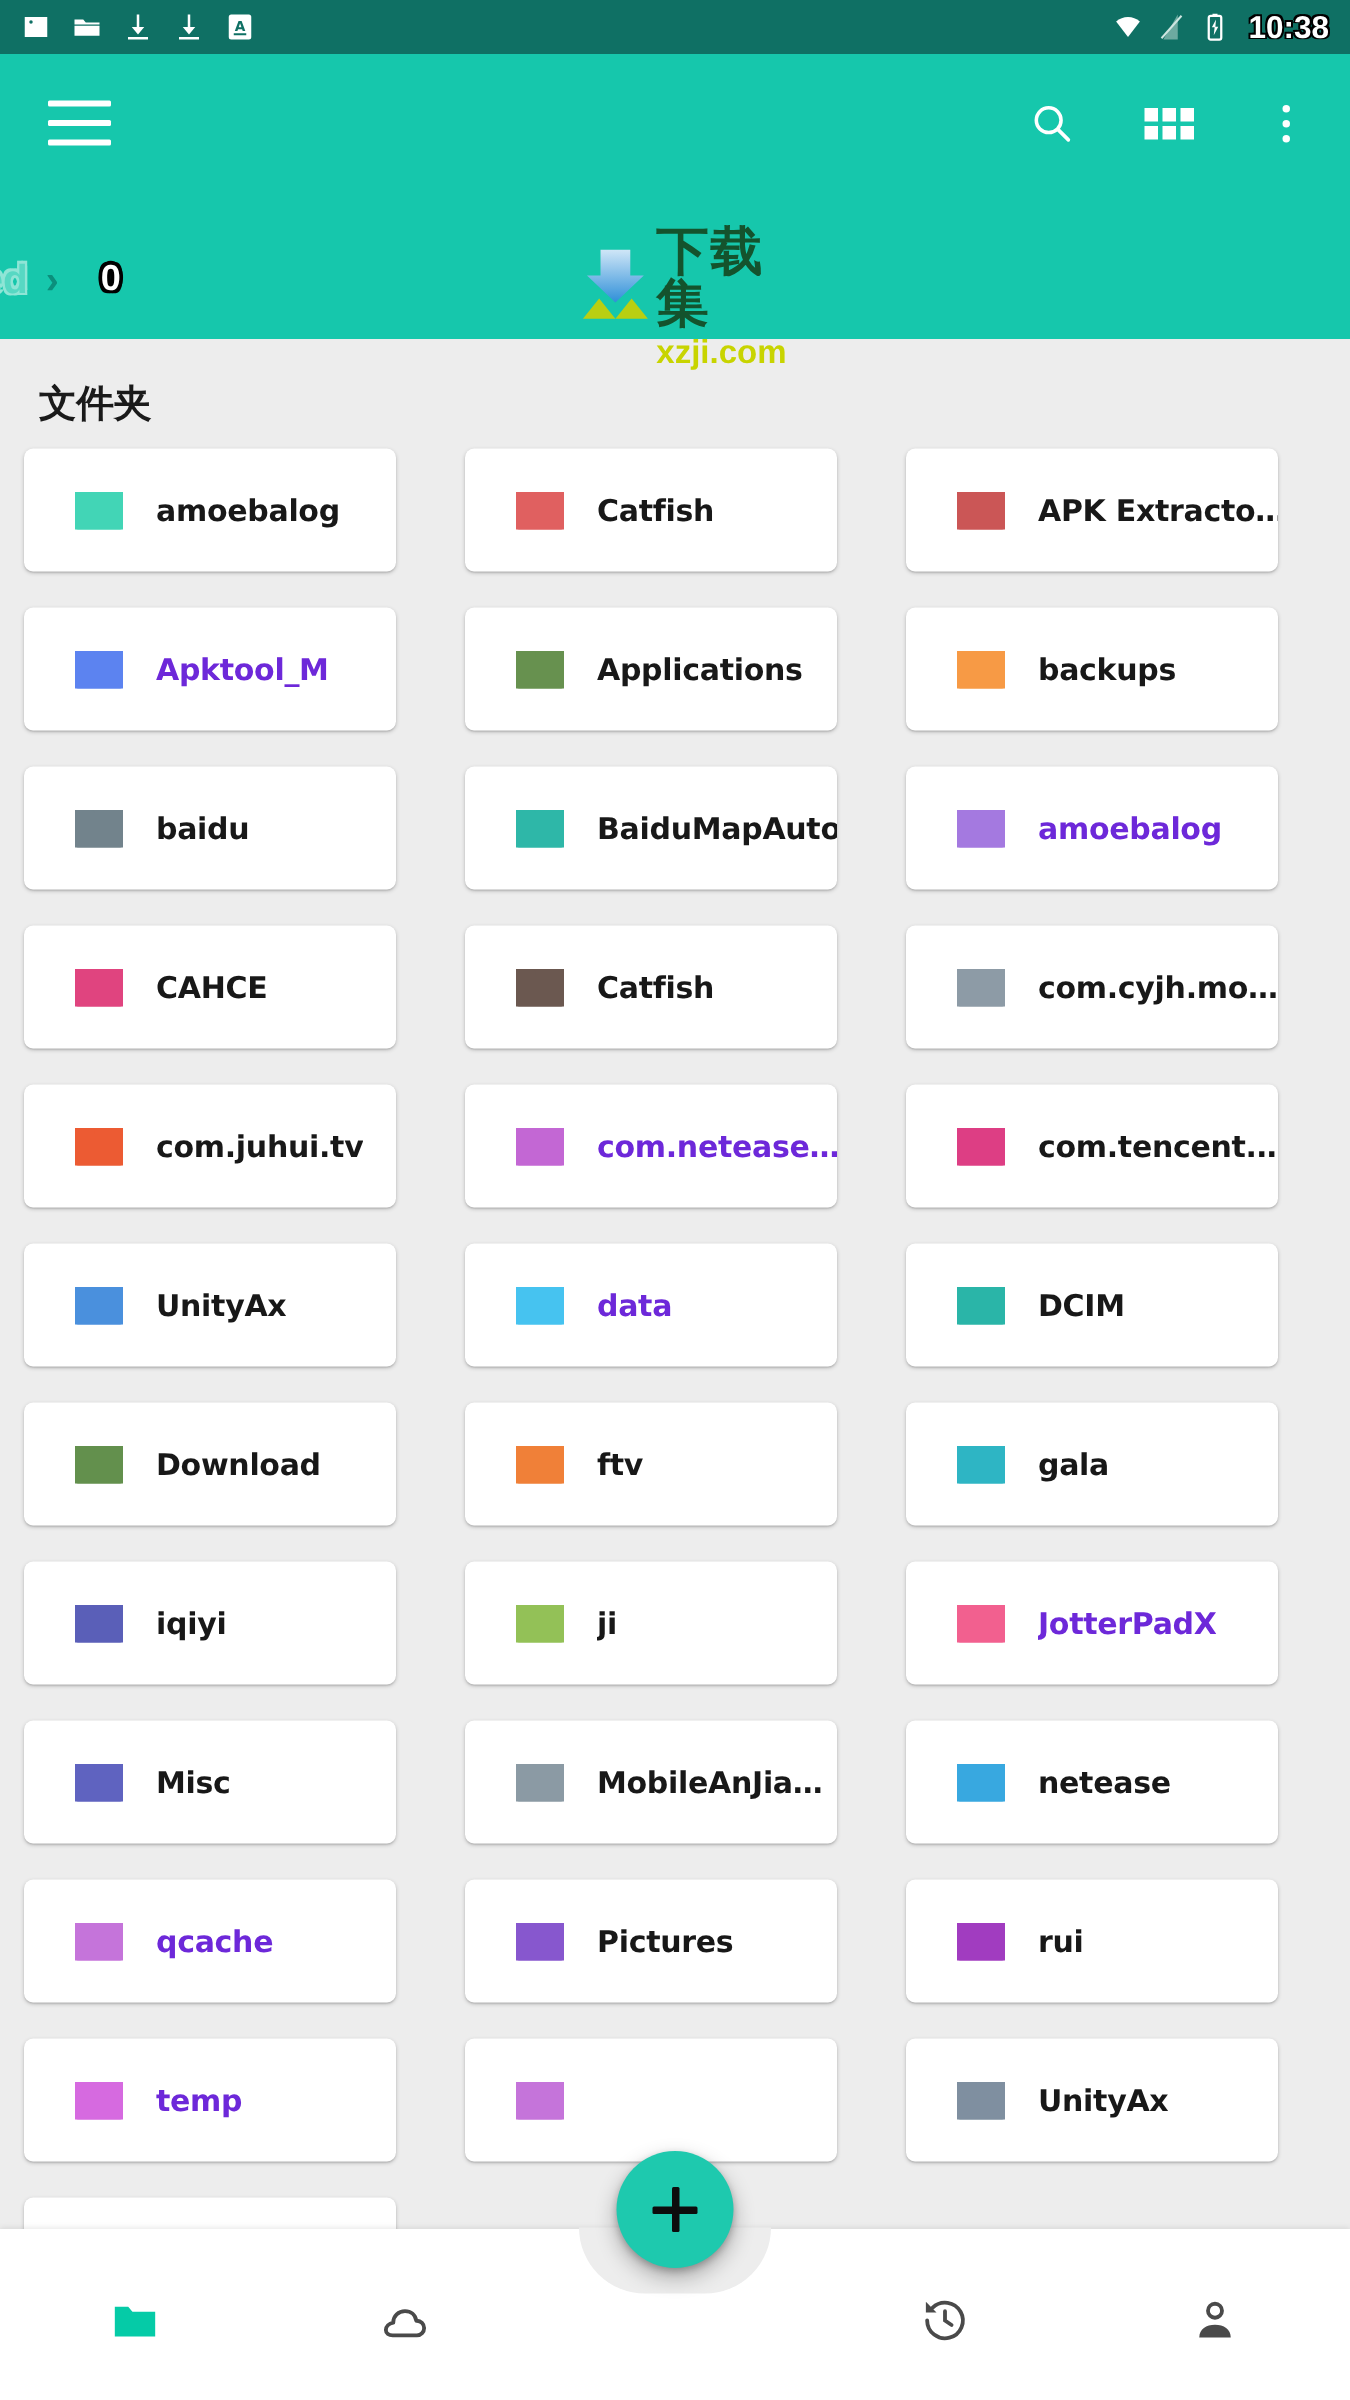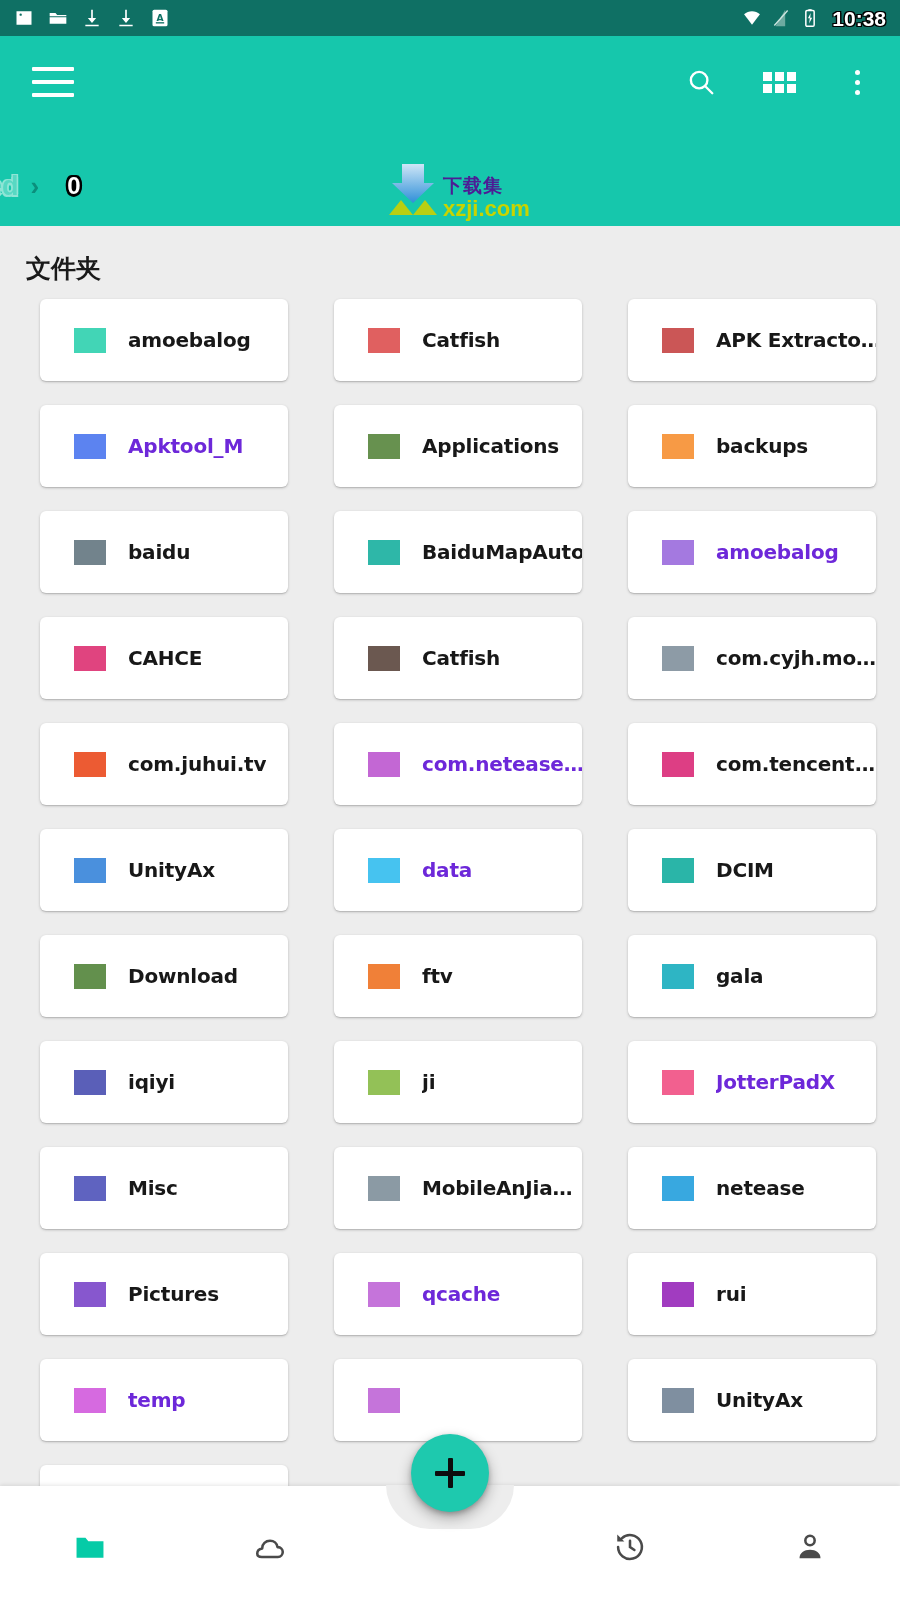--- a/index.html
+++ b/index.html
@@ -54,21 +54,21 @@
 
   
   .watermark {
     position:absolute;
     left:385px; top:118px;
     width:150px; height:72px;
     pointer-events:none;
     display:flex; align-items:center;
   }
   .wm-text { display:flex; flex-direction:column; line-height:1; margin-left:2px; }
-  .wm-cn { font-size:19px; font-weight:bold; color:#4c1d95; letter-spacing:1px; font-family:"DejaVu Sans", sans-serif;margin-top:16px; }
+  .wm-cn { font-size:35px; font-weight:bold; color:#14532d; letter-spacing:1px; font-family:"DejaVu Sans", sans-serif;margin-top:16px; }
   .wm-en { font-size:22px; font-weight:bold; color:#c8d400; letter-spacing:0px; margin-top:3px; }
 
   
   .breadcrumb {
     position:absolute;
     left:-22px; bottom:20px;
     display:flex; align-items:center; gap:12px;
     height:40px;
   }
   .bc-seg {
@@ -93,21 +93,21 @@
     font-weight:bold;
     color:#1a1a1a;
     padding:26px 0 14px 26px;
     font-family:"DejaVu Sans", sans-serif;
   }
   .grid {
     display:grid;
     grid-template-columns:repeat(3, 248px);
     column-gap:46px;
     row-gap:24px;
-    padding:0 40px;
+    padding:0 16px;
     text-align:center;
   }
   .card {
     background:#ffffff;
     border-radius:6px;
     height:82px;
     display:flex;
     align-items:center;
     padding-left:34px;
     box-shadow:0 1px 3px rgba(0,0,0,0.20), 0 1px 1px rgba(0,0,0,0.10);
@@ -405,26 +405,26 @@
       </div>
       <div class="card">
         <span class="folder" style="background: rgb(139, 154, 164);"></span>
         <span class="card-label">MobileAnJia…</span>
       </div>
       <div class="card">
         <span class="folder" style="background: rgb(56, 168, 224);"></span>
         <span class="card-label">netease</span>
       </div>
       <div class="card">
+        <span class="folder" style="background: rgb(197, 116, 218);"></span>
+        <span class="card-label outlined">qcache</span>
+      </div>
+      <div class="card">
         <span class="folder" style="background: rgb(135, 87, 206);"></span>
         <span class="card-label">Pictures</span>
-      </div>
-      <div class="card">
-        <span class="folder" style="background: rgb(197, 116, 218);"></span>
-        <span class="card-label outlined">qcache</span>
       </div>
       <div class="card">
         <span class="folder" style="background: rgb(161, 60, 192);"></span>
         <span class="card-label">rui</span>
       </div>
       <div class="card">
         <span class="folder" style="background: rgb(214, 106, 224);"></span>
         <span class="card-label outlined">temp</span>
       </div>
       <div class="card">

